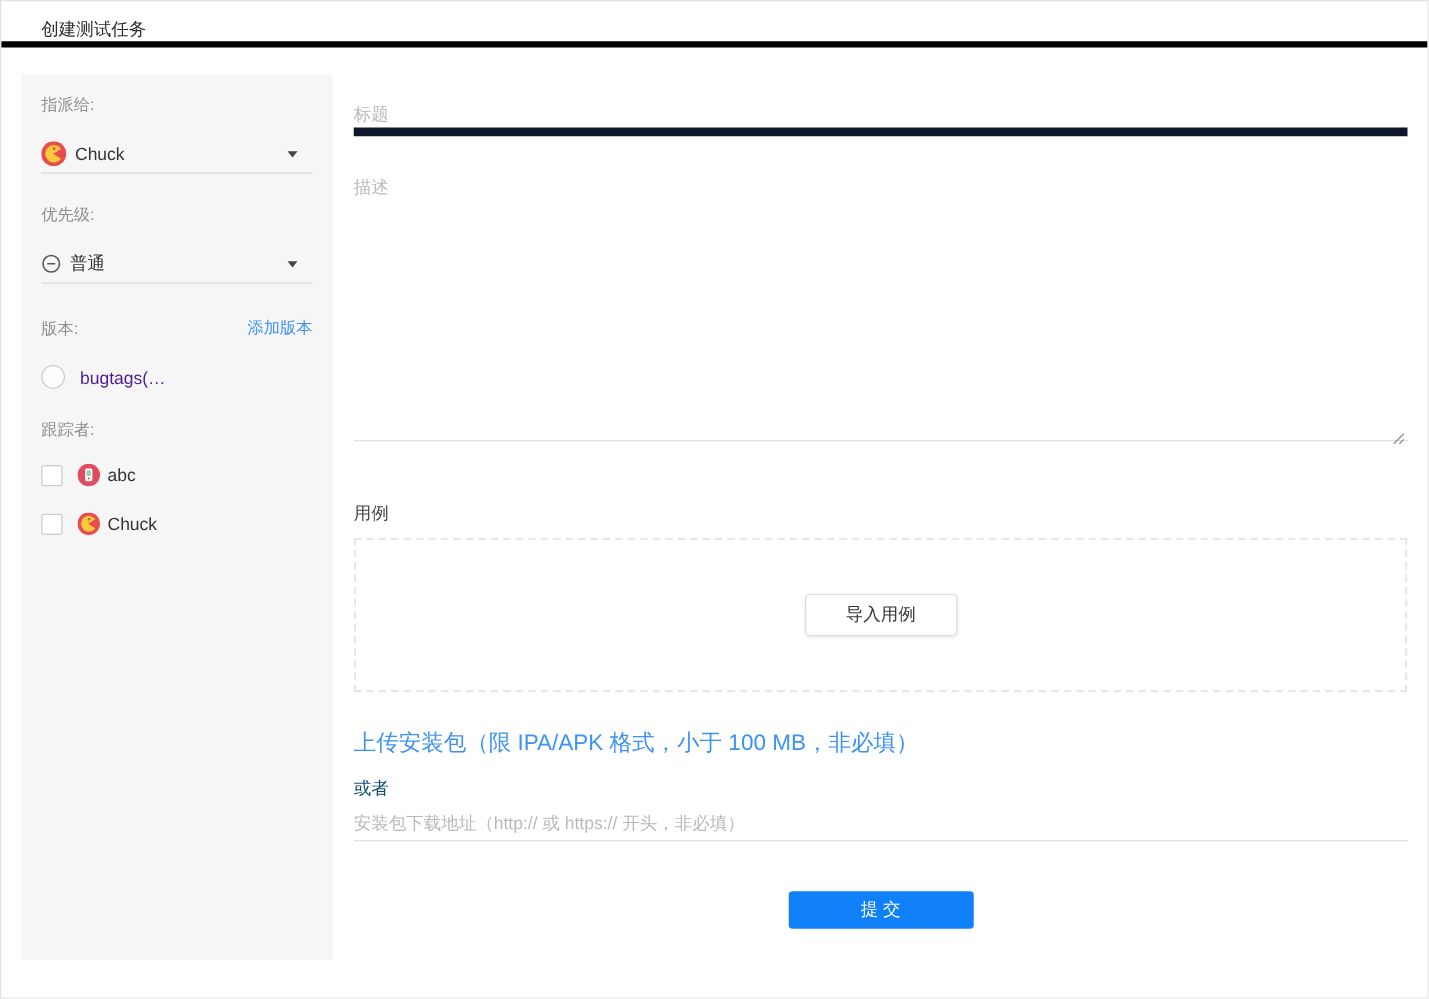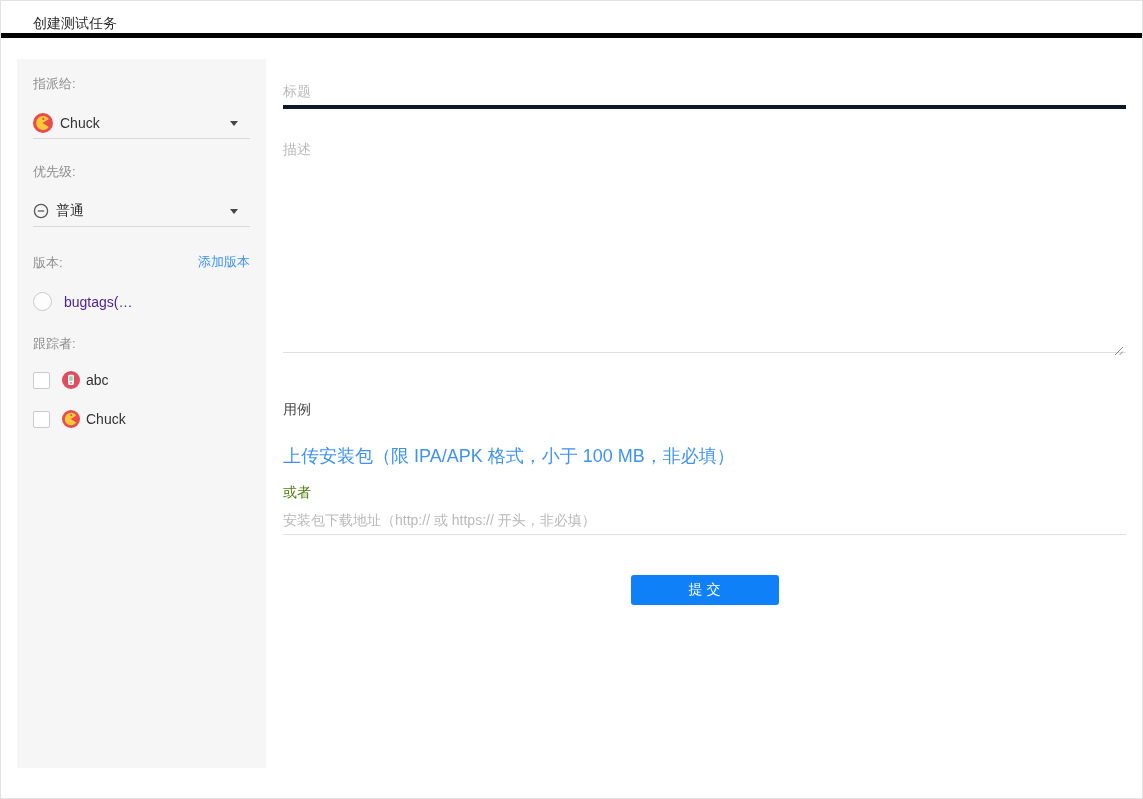--- a/index.html
+++ b/index.html
@@ -114,26 +114,26 @@
     flex-shrink: 0;
   }
   .check-row .avatar { width: 18px; height: 18px; margin-right: 6px; }
 
   
   .title-input {
     margin-top: 20px;
     width: 100%;
     height: 30px;
     border: none;
-    border-bottom: 4px solid #0f172a;
+    border-bottom: 7px solid #0f172a;
     outline: none;
     font-size: 14px;
     color: #333;
     background: transparent;
-    font-family: Liberation Mono, monospace;
+    font-family: Liberation Sans, sans-serif;
   }
   input::placeholder, textarea::placeholder { color: #b9b9b9; opacity: 1; }
   .desc-wrap { position: relative; margin-top: 26px; }
   .desc-input {
     width: 100%;
     height: 218px;
     border: none;
     border-bottom: 1px solid #e0e0e0;
     outline: none;
     resize: none;
@@ -173,21 +173,21 @@
   }
   .upload-link {
     margin-top: 31px;
     font-size: 18px;
     color: #3e92f5;
     text-decoration: none;
     cursor: pointer;
     line-height: 1;
     align-self: flex-start;
   }
-  .or-label { margin-top: 20px; font-size: 14px; color: #4d7c0f; line-height: 1; }
+  .or-label { margin-top: 20px; font-size: 14px; color: #0c4a6e; line-height: 1; }
   .url-input {
     margin-top: 6px;
     width: 100%;
     height: 30px;
     border: none;
     border-bottom: 1px solid #e0e0e0;
     outline: none;
     font-size: 14px;
     color: #333;
     background: transparent;
@@ -292,20 +292,23 @@
         <span class="resize-grip">
           <svg width="10" height="10" viewBox="0 0 10 10">
             <line x1="9" y1="1" x2="1" y2="9" stroke="#8a8a8a" stroke-width="1"></line>
             <line x1="9" y1="5.5" x2="5.5" y2="9" stroke="#8a8a8a" stroke-width="1"></line>
           </svg>
         </span>
       </div>
 
       <div class="usecase-label">用例</div>
 
+      <div class="dashed-box">
+        <button class="import-btn">导入用例</button>
+      </div>
 
       <a class="upload-link">上传安装包（限 IPA/APK 格式，小于 100 MB，非必填）</a>
 
       <div class="or-label">或者</div>
 
       <input class="url-input" type="text" placeholder="安装包下载地址（http:// 或 https:// 开头，非必填）" style="">
 
       <button class="submit-btn">提 交</button>
 
     </main>

